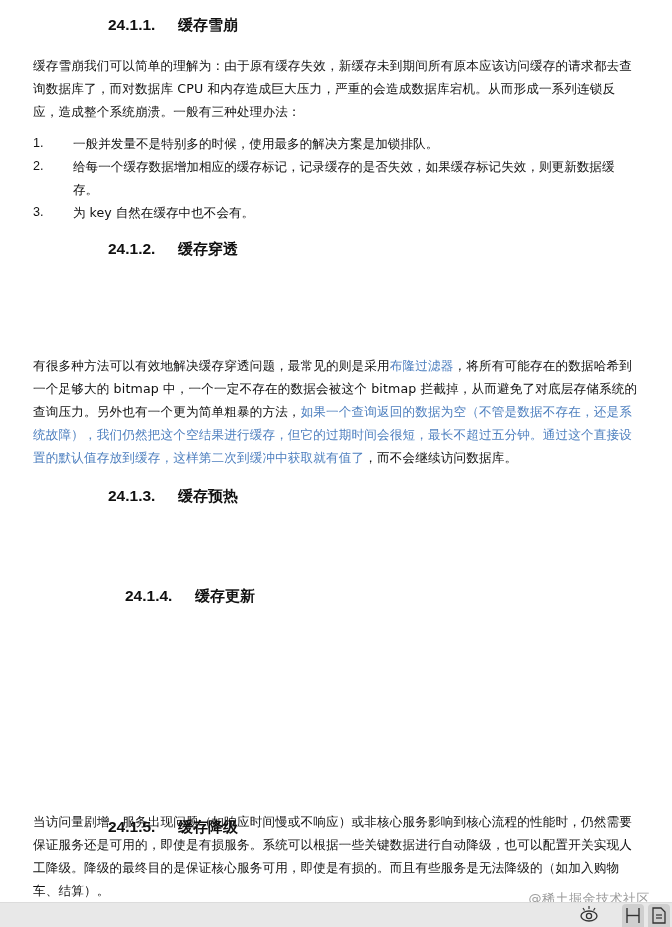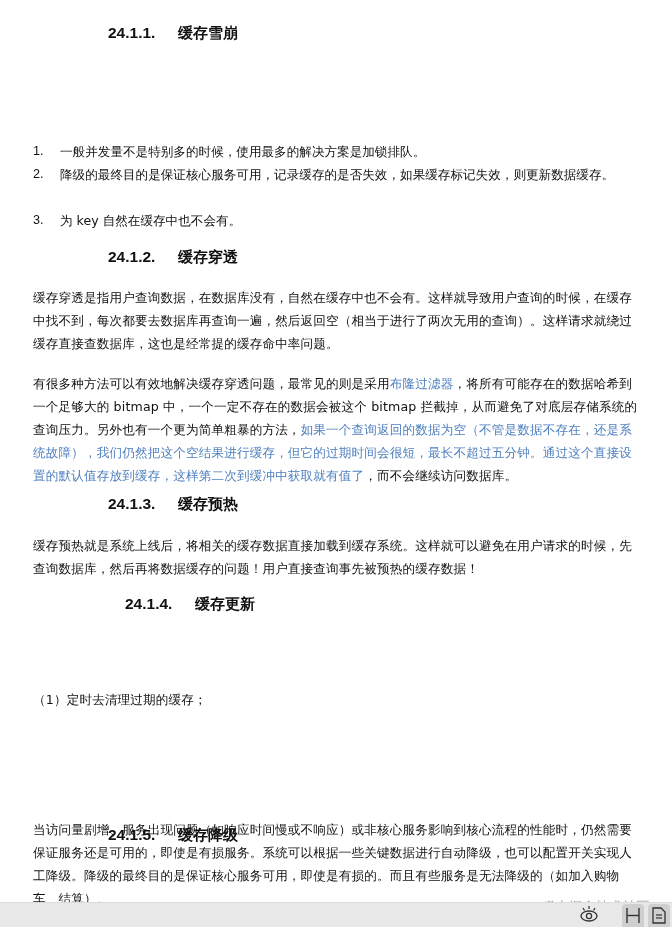--- a/index.html
+++ b/index.html
@@ -1,27 +1,27 @@
 <!DOCTYPE html>
 <html><head>
 <meta charset="utf-8">
 <style>
   html, body { margin: 0; padding: 0; }
   body {
     width: 672px; height: 927px; overflow: hidden; background: #ffffff;
     font-family: "DejaVu Sans", "Liberation Sans", sans-serif;
     color: #111; position: relative;
   }
-  .page { position: absolute; left: 0; top: 12px; width: 672px; height: 902px; background: #fff; }
+  .page { position: absolute; left: 0; top: 4px; width: 672px; height: 902px; background: #fff; }
   .h { position: absolute; left: 108px; font-weight: bold; font-size: 15px; color: #111; white-space: nowrap; }
   .h .num { display: inline-block; width: 70px; font-family: "Liberation Sans", sans-serif; font-size: 15.5px; }
   .p { position: absolute; left: 33px; width: 606px; font-size: 12.6px; line-height: 23px; letter-spacing: 0.15px; }
   .li { position: absolute; left: 33px; width: 606px; font-size: 12.6px; line-height: 23px; }
   .li .n { position: absolute; left: 0; top: 0; font-family: "Liberation Sans", sans-serif; }
-  .li .t { display: block; margin-left: 27px; }
+  .li .t { display: block; margin-left: 40px; }
   .blue { color: #4d7fbf; }
   .watermark {
     position: absolute; right: 22px; top: 886px; font-size: 13px; color: #9a9a9a; letter-spacing: 0.5px; text-align: right;
   }
   .bottombar {
     position: absolute; left: 0; top: 902px; width: 672px; height: 25px; background: #e8e8e8;
     border-top: 1px solid #dcdcdc;
   }
   .eye { position: absolute; left: 578px; top: 905px; width: 22px; height: 18px; }
   .btn {
@@ -30,49 +30,47 @@
   .btn svg { position: absolute; left: 3px; top: 3px; }
 </style>
 </head>
 <body>
 
 <div class="page">
 
   <div class="h" style="top:12px;">
     <span class="num">24.1.1.</span><span>缓存雪崩</span>
   </div>
+  <div class="p" style="top:50px;">缓存雪崩我们可以简单的理解为：由于原有缓存失效，新缓存未到期间所有原本应该访问缓存的请求都去查询数据库了，而对数据库 CPU 和内存造成巨大压力，严重的会造成数据库宕机。从而形成一系列连锁反应，造成整个系统崩溃。一般有三种处理办法：</div>
 
   <div class="li" style="top:128px;">
     <span class="n">1.</span>
     <span class="t">一般并发量不是特别多的时候，使用最多的解决方案是加锁排队。</span>
   </div>
   <div class="li" style="top:151px;">
     <span class="n">2.</span>
-    <span class="t">降级的最终目的是保证核心服务可用，记录缓存的是否失效，如果缓存标记失效，则更新数据缓存。</span>
+    <span class="t">给每一个缓存数据增加相应的缓存标记，记录缓存的是否失效，如果缓存标记失效，则更新数据缓存。</span>
   </div>
   <div class="li" style="top:197px;">
     <span class="n">3.</span>
     <span class="t">为 key 自然在缓存中也不会有。</span>
   </div>
 
   <div class="h" style="top:236px;">
     <span class="num">24.1.2.</span><span>缓存穿透</span>
   </div>
-  <div class="p" style="top:274px;">缓存穿透是指用户查询数据，在数据库没有，自然在缓存中也不会有。这样就导致用户查询的时候，在缓存中找不到，每次都要去数据库再查询一遍，然后返回空（相当于进行了两次无用的查询）。这样请求就绕过缓存直接查数据库，这也是经常提的缓存命中率问题。</div>
-  <div class="p" style="top:350px;margin-top:10px;"><span>有很多种方法可以有效地解决缓存穿透问题，最常见的则是采用</span><span class="blue">布隆过滤器</span><span>，将所有可能存在的数据哈希到一个足够大的 bitmap 中，一个一定不存在的数据会被这个 bitmap 拦截掉，从而避免了对底层存储系统的查询压力。另外也有一个更为简单粗暴的方法，</span><span class="blue">如果一个查询返回的数据为空（不管是数据不存在，还是系统故障），我们仍然把这个空结果进行缓存，但它的过期时间会很短，最长不超过五分钟。通过这个直接设置的默认值存放到缓存，这样第二次到缓冲中获取就有值了</span><span>，而不会继续访问数据库。</span></div>
+  <div class="p" style="top:350px;"><span>有很多种方法可以有效地解决缓存穿透问题，最常见的则是采用</span><span class="blue">布隆过滤器</span><span>，将所有可能存在的数据哈希到一个足够大的 bitmap 中，一个一定不存在的数据会被这个 bitmap 拦截掉，从而避免了对底层存储系统的查询压力。另外也有一个更为简单粗暴的方法，</span><span class="blue">如果一个查询返回的数据为空（不管是数据不存在，还是系统故障），我们仍然把这个空结果进行缓存，但它的过期时间会很短，最长不超过五分钟。通过这个直接设置的默认值存放到缓存，这样第二次到缓冲中获取就有值了</span><span>，而不会继续访问数据库。</span></div>
 
   <div class="h" style="top:483px;">
     <span class="num">24.1.3.</span><span>缓存预热</span>
   </div>
-  <div class="p" style="top:522px;">缓存预热就是系统上线后，将相关的缓存数据直接加载到缓存系统。这样就可以避免在用户请求的时候，先查询数据库，然后再将数据缓存的问题！用户直接查询事先被预热的缓存数据！</div>
 
   <div class="h" style="top:583px;margin-left:17px;">
     <span class="num">24.1.4.</span><span>缓存更新</span>
   </div>
-  <div class="p" style="top:676px;">（1）定时去清理过期的缓存；</div>
 
   <div class="h" style="top:768px;margin-top:46px;">
     <span class="num">24.1.5.</span><span>缓存降级</span>
   </div>
   <div class="p" style="top:806px;">当访问量剧增、服务出现问题（如响应时间慢或不响应）或非核心服务影响到核心流程的性能时，仍然需要保证服务还是可用的，即使是有损服务。系统可以根据一些关键数据进行自动降级，也可以配置开关实现人工降级。降级的最终目的是保证核心服务可用，即使是有损的。而且有些服务是无法降级的（如加入购物车、结算）。</div>
 
   <div class="watermark">@稀土掘金技术社区</div>
 </div>
 
 <div class="bottombar"></div>

